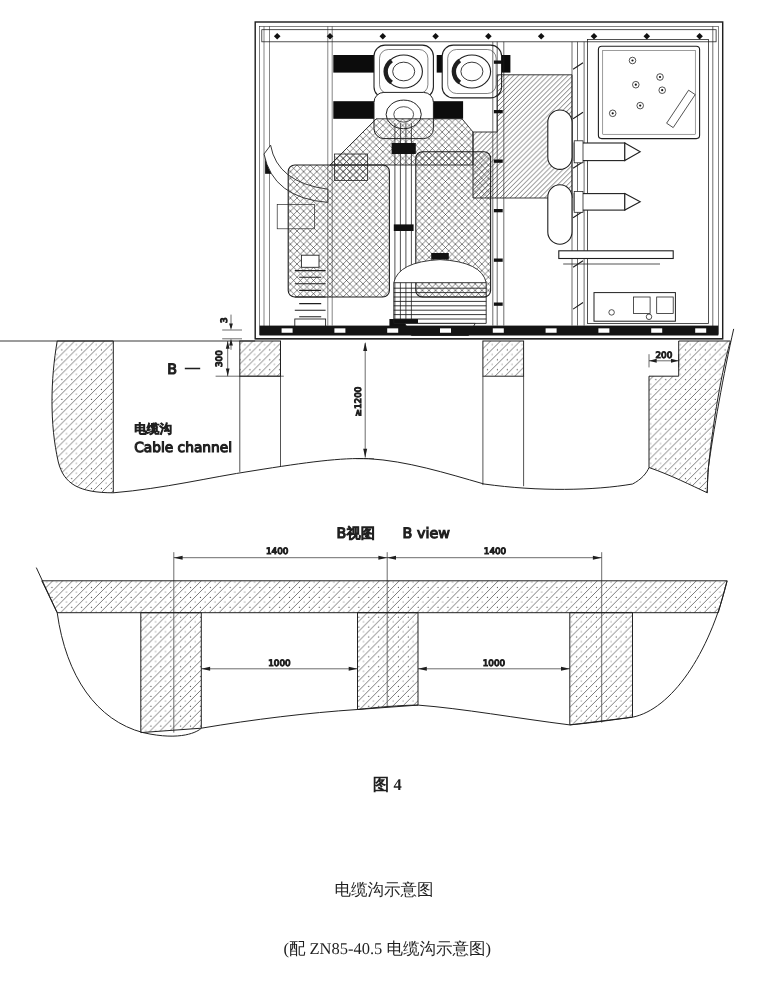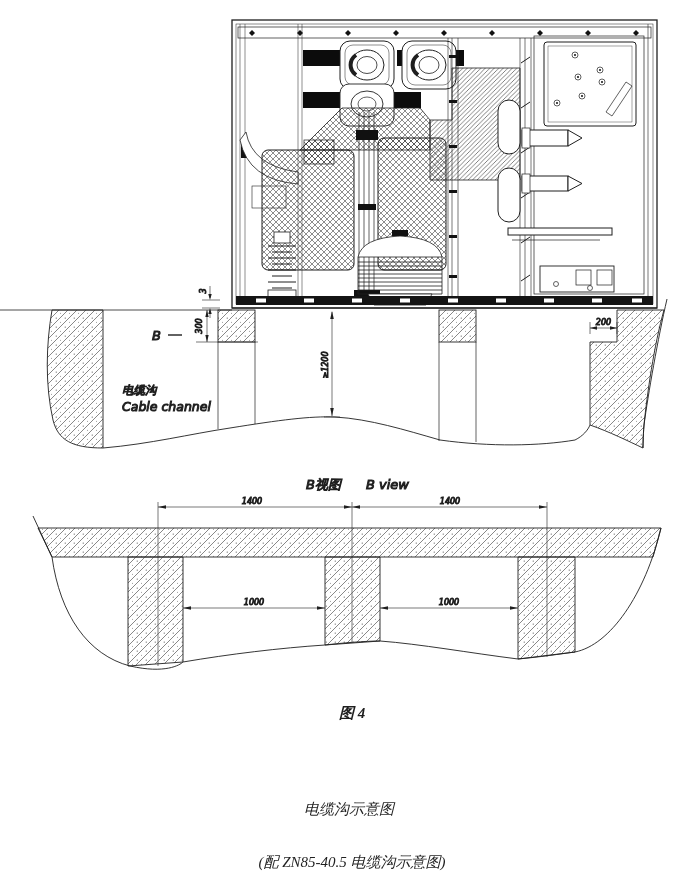--- a/index.html
+++ b/index.html
@@ -1,17 +1,17 @@
 <!DOCTYPE html>
 <html><head>
 <meta charset="utf-8">
 <style>
   html,body{margin:0;padding:0;background:#ffffff;}
   .canvas{position:relative;width:700px;height:892px;background:#ffffff;overflow:hidden;
-          font-family:"Liberation Sans", sans-serif;font-style:italic;}
+          font-family:"Liberation Sans", sans-serif;}
   svg{position:absolute;left:0;top:0;}
   text{fill:#1f1f1f;}
   .dim{font-family:"DejaVu Sans", sans-serif;font-size:8px;}
   .dimV{font-family:"DejaVu Sans", sans-serif;font-size:8px;}
   .lblB{font-family:"DejaVu Sans", sans-serif;font-size:13px;}
   .zh{font-family:"DejaVu Sans", sans-serif;font-size:11.5px;}
   .en{font-family:"DejaVu Sans", sans-serif;font-size:12.5px;}
   .vtitle{font-family:"DejaVu Sans", sans-serif;font-size:13px;}
   .cap{font-family:"Liberation Serif", serif;font-size:15px;}
   .capb{font-family:"Liberation Serif", serif;font-size:15px;font-weight:bold;}

